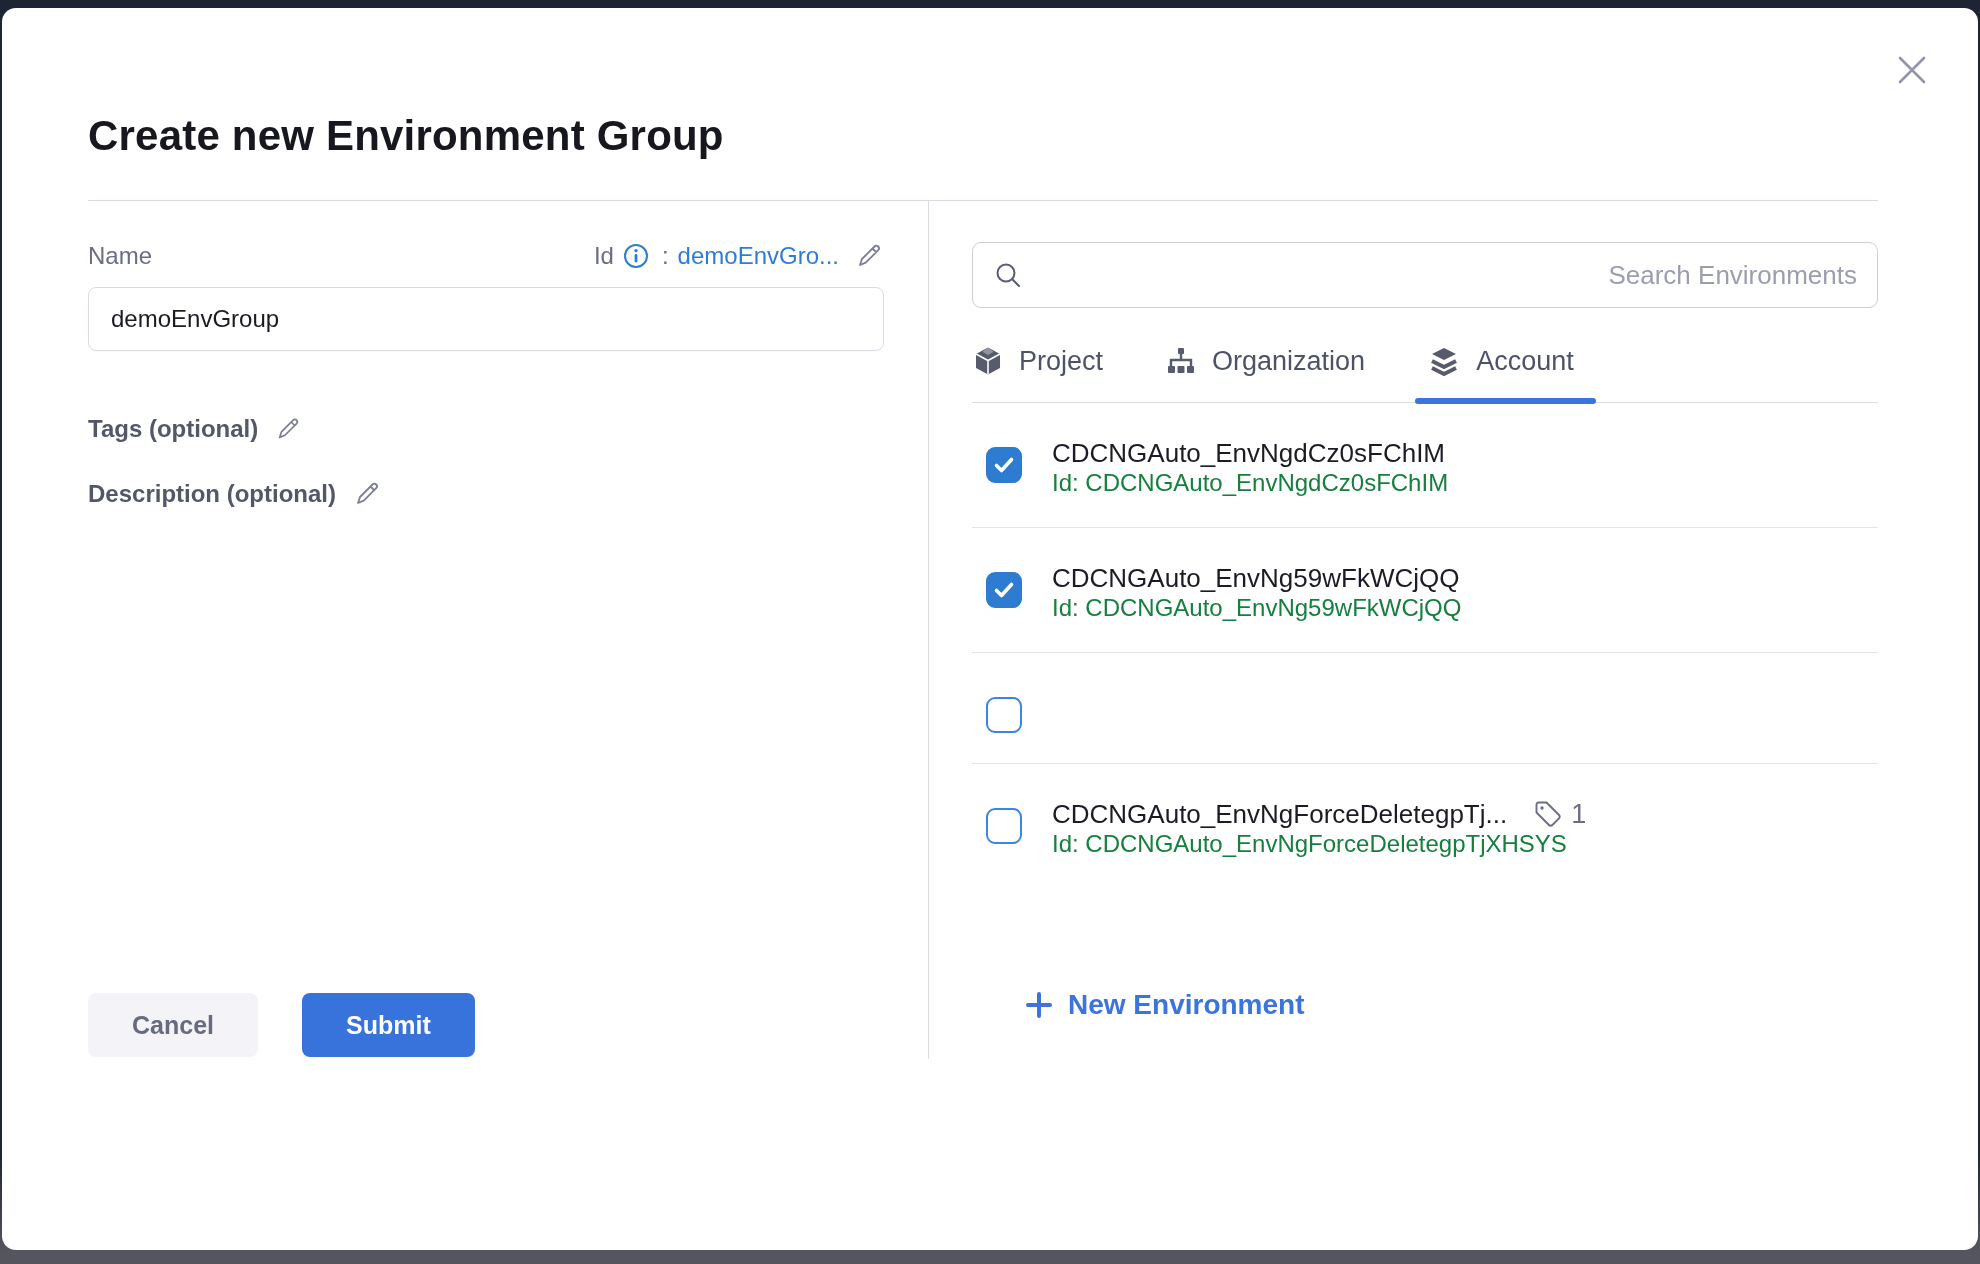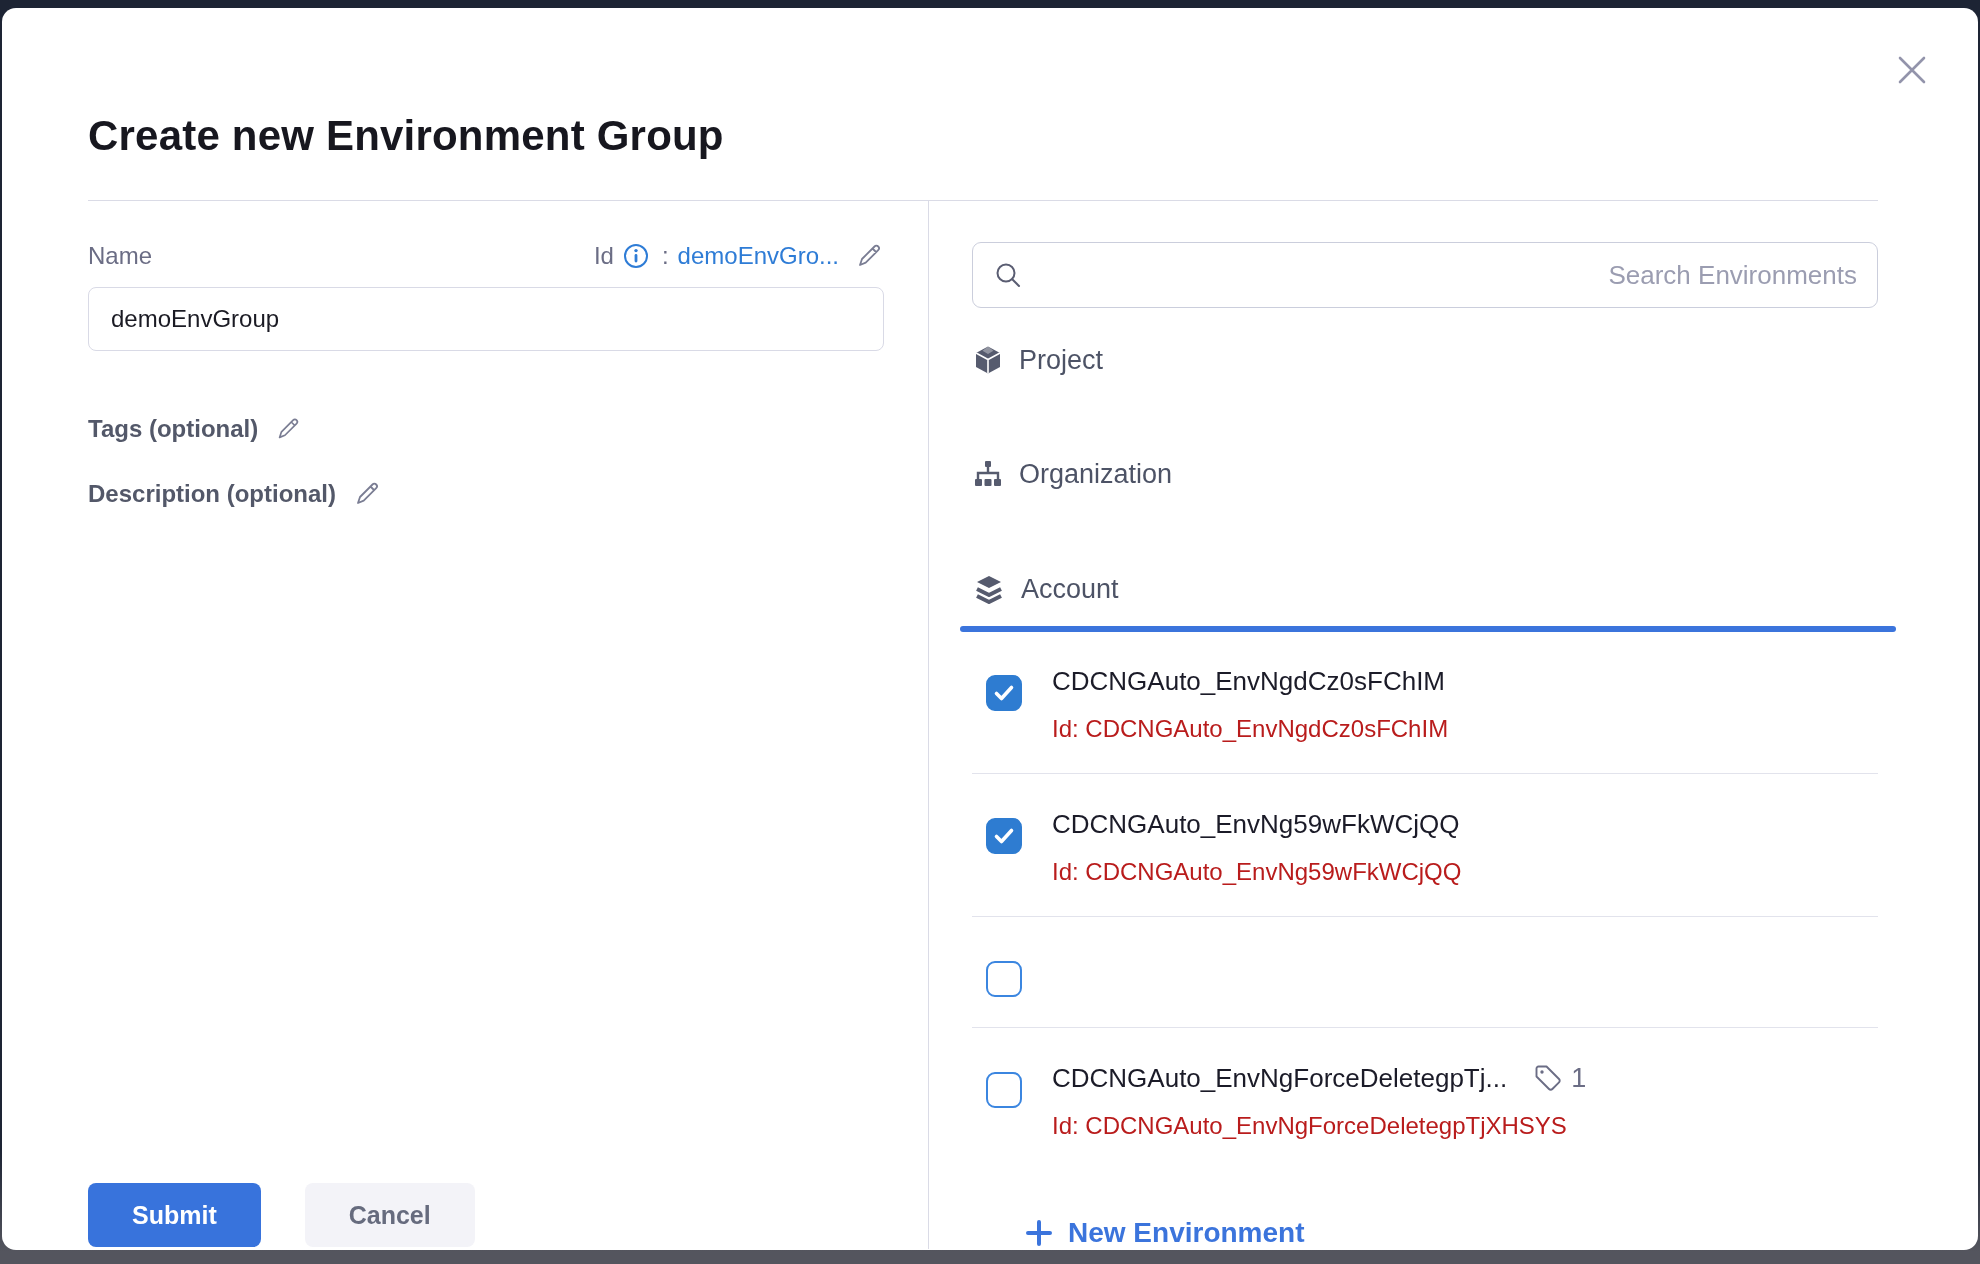--- a/index.html
+++ b/index.html
@@ -105,21 +105,20 @@
   .search-box input {
     border: none; outline: none; flex: 1;
     font-family: inherit; font-size: 26px; color: #1B1B24; text-align: right;
   }
   .search-box input::placeholder { color: #9B9DB1; }
 
   .tabs {
     margin-top: 36px;
     display: flex; gap: 58px;
     border-bottom: 1px solid #DADBE6;
-    flex-direction: column;
   }
   .tab {
     background: none; border: none; cursor: pointer;
     display: flex; align-items: center; gap: 15px;
     font-family: inherit; font-size: 27px; color: #4D5366;
     padding: 0 4px 24px 0;
     position: relative;
   }
   .tab.active::after {
     content: "";
@@ -146,21 +145,21 @@
   .checkbox svg { display: none; }
   .checkbox.checked { background: #2E7CD1; border-color: #2E7CD1; }
   .checkbox.checked svg { display: block; }
   .env-text { flex: 1; min-width: 0; }
   .env-title-row { display: flex; align-items: center; }
   .env-title {
     font-size: 26px; color: #1B1B28; line-height: 32px;
     white-space: nowrap; overflow: hidden;
   }
   .tag-badge { display: flex; align-items: center; gap: 8px; margin-left: 26px; color: #6B6D85; font-size: 27px; }
-  .env-id { margin-top: 18px; font-size: 24px; color: #b91c1c; line-height: 28px; white-space: nowrap; overflow: hidden; }
+  .env-id { font-size: 24px; color: #15803d; line-height: 28px; white-space: nowrap; overflow: hidden; }
   .new-env-btn {
     margin-top: 38px; margin-left: 52px;
     background: none; border: none; cursor: pointer;
     display: flex; align-items: center; gap: 14px;
     font-family: inherit; font-size: 28px; font-weight: 700; color: #3B74DC;
   }
 </style>
 </head>
 <body>
 
@@ -223,22 +222,22 @@
         <button class="icon-btn">
           <span style="display:inline-flex;">
             <svg width="30" height="30" viewBox="0 0 30 30">
                 <path d="M6 24 l2-6 L20.5 5.5 a2.6 2.6 0 0 1 3.7 3.7 L11.7 21.7 L6 24 z M18.5 7.5 l4 4" fill="none" stroke="#7A7D93" stroke-width="1.8" stroke-linejoin="round"></path>
               </svg>
           </span>
         </button>
       </div>
 
       <div class="btn-row">
+        <button class="btn btn-secondary">Cancel</button>
         <button class="btn btn-primary">Submit</button>
-        <button class="btn btn-secondary">Cancel</button>
       </div>
     </div>
 
     <div class="v-divider"></div>
 
     <div class="col-right">
 
       <div class="search-box">
         <span style="display:inline-flex;">
           <svg width="30" height="30" viewBox="0 0 30 30">

